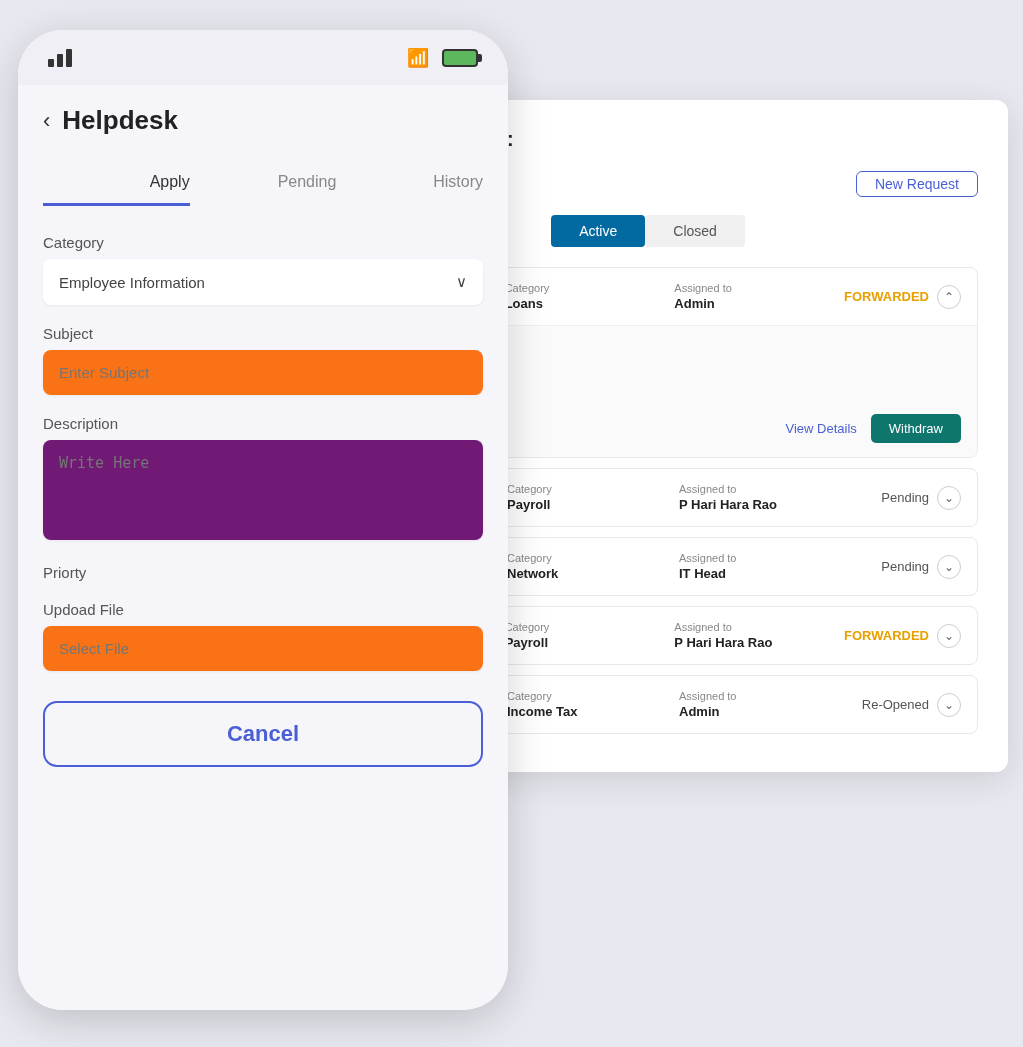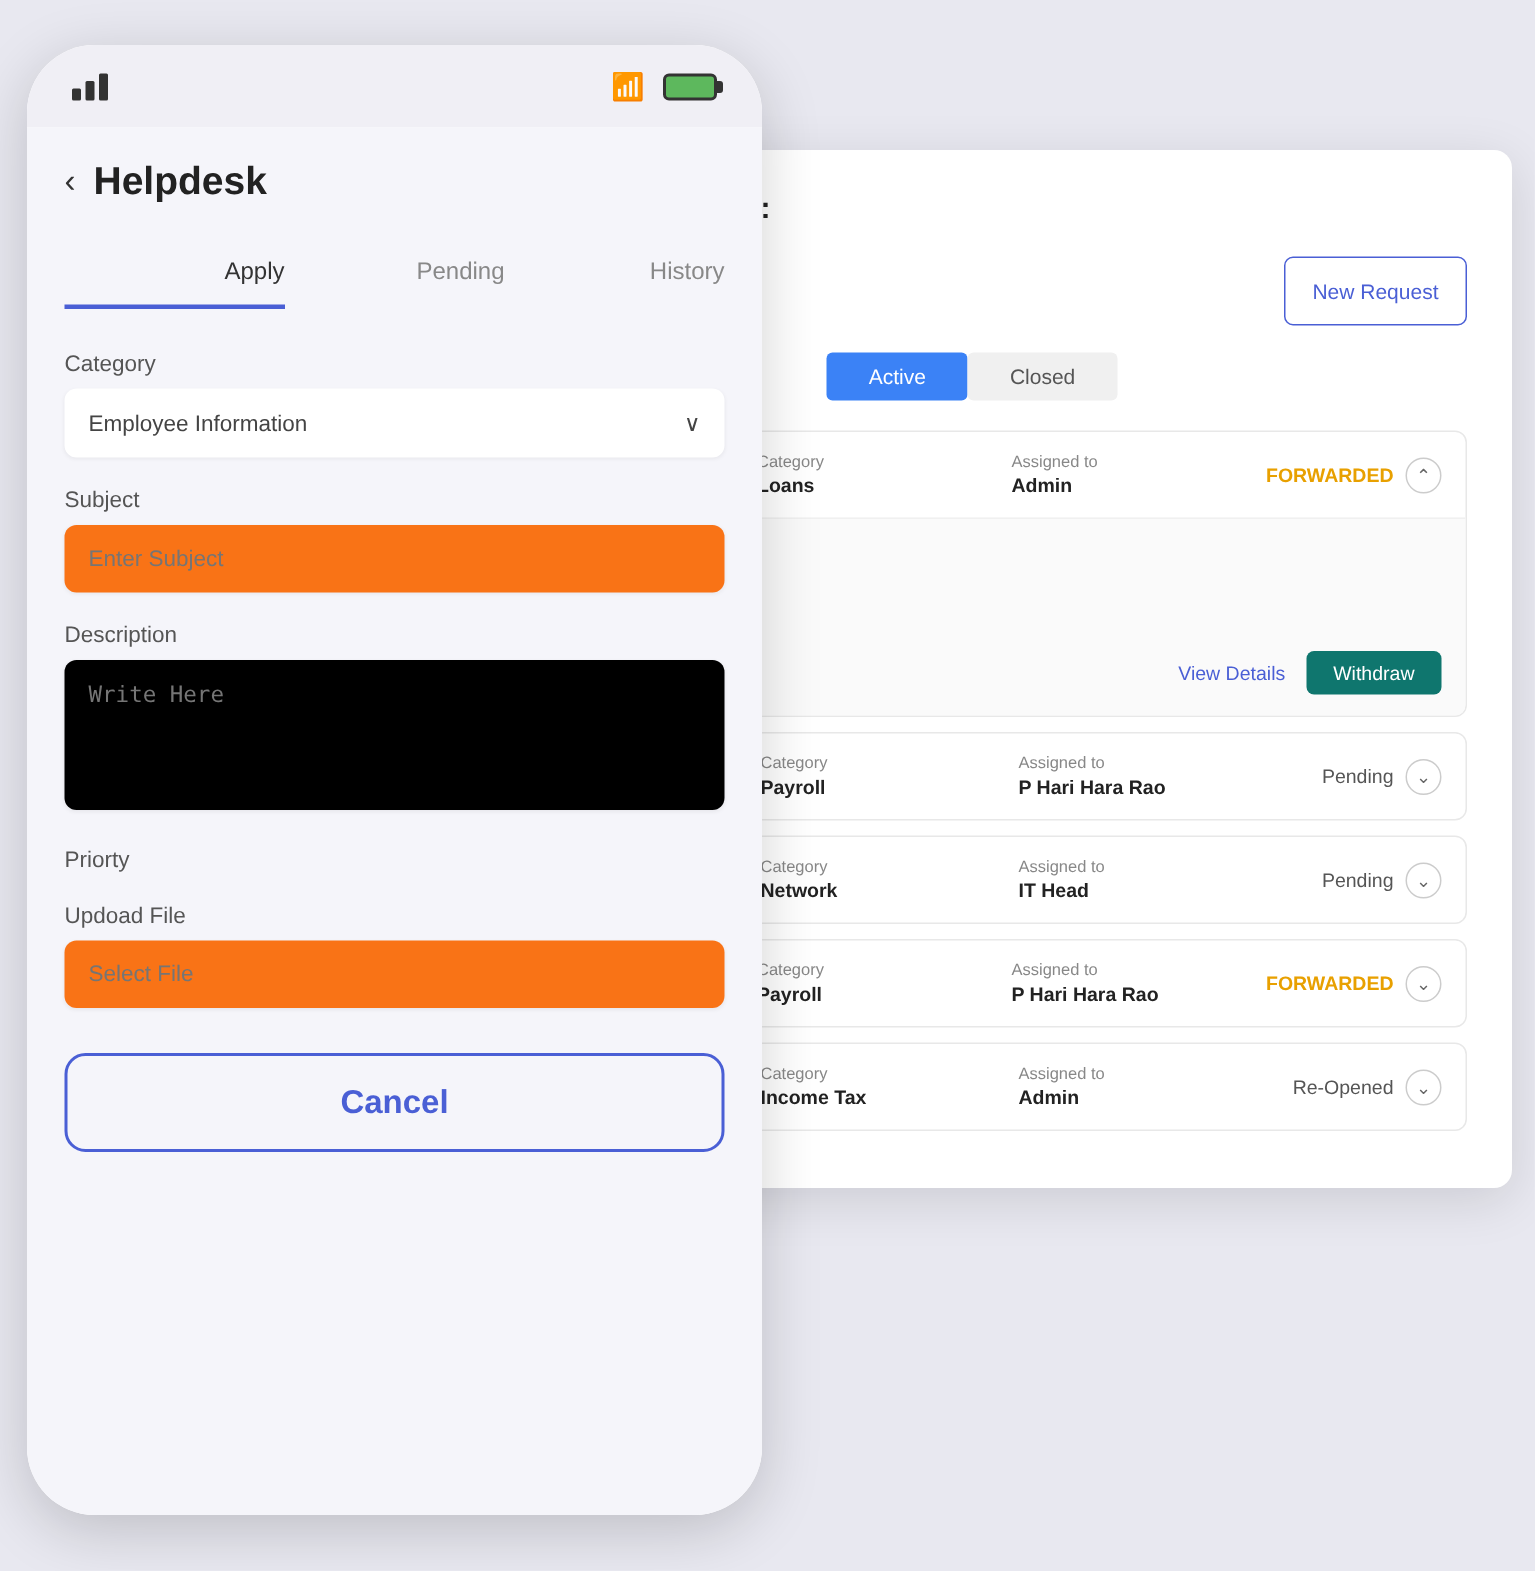--- a/index.html
+++ b/index.html
@@ -154,21 +154,21 @@
       color: #444;
       outline: none;
       box-shadow: 0 1px 3px rgba(0,0,0,0.06);
       display: flex;
       align-items: center;
       justify-content: space-between;
       cursor: pointer;
     }
     .form-textarea {
       width: 100%;
-      background: #000000;
+      background: #701a75;
       border: none;
       border-radius: 8px;
       padding: 14px 16px;
       font-size: 15px;
       color: #999;
       outline: none;
       resize: none;
       height: 100px;
       box-shadow: 0 1px 3px rgba(0,0,0,0.06);
     }
@@ -210,40 +210,40 @@
       display: flex;
       justify-content: flex-end;
       margin-bottom: 18px;
     }
 
     .new-request-btn {
       border: 1.5px solid #4a5fd5;
       background: transparent;
       color: #4a5fd5;
       border-radius: 6px;
-      padding: 14px 18px;
+      padding: 4px 18px;
       font-size: 14px;
       cursor: pointer;
     }
 
     .toggle-row {
       display: flex;
       justify-content: center;
       gap: 0;
       margin-bottom: 20px;
     }
     .toggle-btn {
       padding: 8px 28px;
       font-size: 14px;
       border: none;
       cursor: pointer;
       border-radius: 4px;
     }
     .toggle-btn.active-toggle {
-      background: #3b82f6;
+      background: #0369a1;
       color: #fff;
     }
     .toggle-btn.inactive-toggle {
       background: #f0f0f0;
       color: #555;
     }
 
     .ticket-card {
       border: 1px solid #e8e8e8;
       border-radius: 8px;

